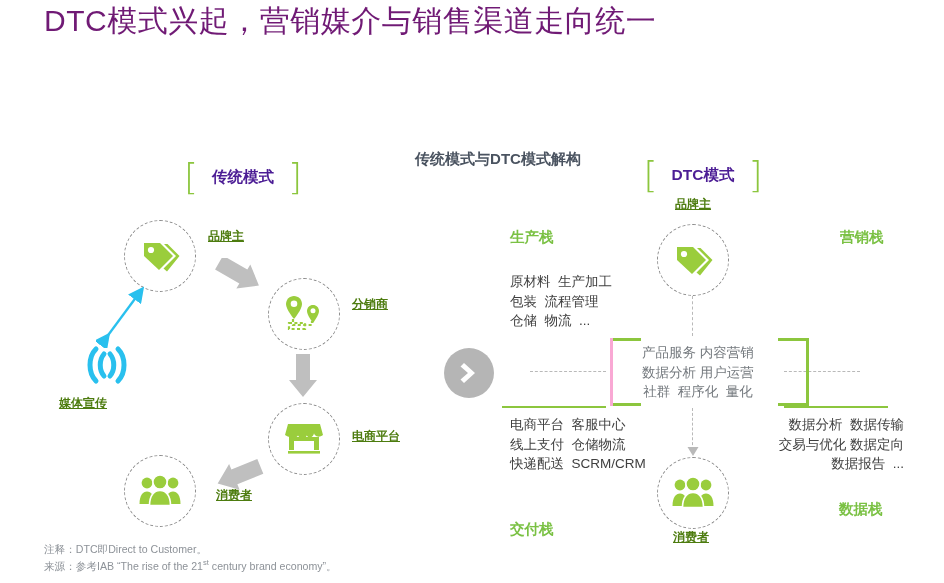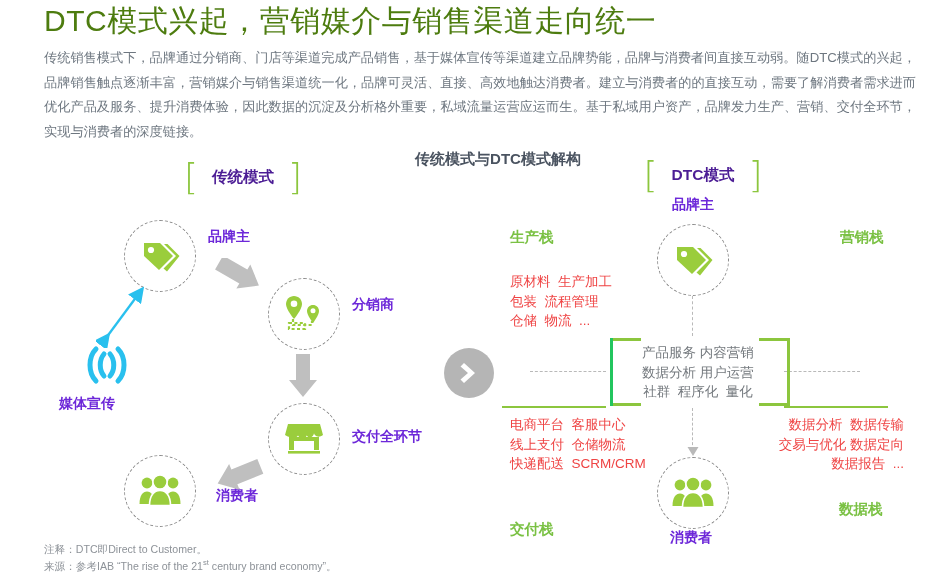--- a/index.html
+++ b/index.html
@@ -6,21 +6,21 @@
   body{
     width:944px;height:583px;background:#ffffff;overflow:hidden;
     font-family:"Liberation Sans","DejaVu Sans",sans-serif;
     -webkit-font-smoothing:antialiased;
   }
   #page{position:relative;width:944px;height:583px;}
 
   
   .page-title{
     position:absolute;left:44px;top:2px;width:870px;
-    font-size:30px;line-height:38px;font-weight:400;color:#4d7c0f;
+    font-size:30px;line-height:38px;font-weight:400;color:#701a75;
     letter-spacing:.5px;white-space:nowrap;
   }
   .body-copy{
     position:absolute;left:44px;top:46px;width:872px;
     font-size:13.2px;line-height:24.5px;color:#6e7780;text-align:justify;
   }
 
   
   .diagram-heading{
     position:absolute;left:358px;top:150px;width:280px;
@@ -39,21 +39,21 @@
 
   #pill-trad{left:168px;top:160px;width:150px;height:34px;}
   #pill-dtc{left:628px;top:158px;width:150px;height:34px;}
 
   
   .node-circle{
     position:absolute;border-radius:50%;border:1.4px dashed #8a8a8a;
     display:flex;align-items:center;justify-content:center;background:#fff;
   }
   .node-label{
-    position:absolute;font-size:14px;font-weight:bold;color:#6d28d9;white-space:nowrap;
+    position:absolute;font-size:12px;font-weight:bold;color:#4d7c0f;white-space:nowrap;text-decoration:underline;
   }
 
   #c-brand{left:124px;top:220px;width:70px;height:70px;}
   #l-brand{left:208px;top:228px;}
   #c-dist{left:268px;top:278px;width:70px;height:70px;}
   #l-dist{left:352px;top:296px;}
   #c-store{left:268px;top:403px;width:70px;height:70px;}
   #l-store{left:352px;top:428px;}
   #c-cons{left:124px;top:455px;width:70px;height:70px;}
   #l-cons{left:216px;top:487px;}
@@ -77,31 +77,31 @@
   }
 
   
   .stack-title{position:absolute;font-size:14.5px;font-weight:bold;color:#7ac143;white-space:nowrap;}
   #st-prod{left:510px;top:228px;}
   #st-mkt{left:840px;top:228px;}
   #st-deliv{left:510px;top:520px;}
   #st-data{left:839px;top:500px;}
 
   .stack-text{
-    position:absolute;font-size:13.5px;line-height:19.5px;color:#ef4444;white-space:pre;
+    position:absolute;font-size:13.5px;line-height:19.5px;color:#404040;white-space:pre;
   }
   #tx-prod{left:510px;top:272px;text-align:left;}
   #tx-mkt{left:744px;top:272px;width:160px;text-align:right;}
   #tx-deliv{left:510px;top:415px;text-align:left;}
   #tx-data{left:744px;top:415px;width:160px;text-align:right;}
 
   
   #center-box{
-    position:absolute;left:610px;top:338px;width:180px;height:68px;
-    border-left:3px solid #22c55e;border-right:3px solid #8cc63e;
+    position:absolute;left:610px;top:338px;width:199px;height:68px;
+    border-left:3px solid #f9a8d4;border-right:3px solid #8cc63e;
     box-sizing:border-box;
   }
   #center-box .topbar,#center-box .botbar{
     position:absolute;height:3px;background:#8cc63e;width:28px;
   }
   #center-box .topbar{top:0;}
   #center-box .topbar.a{left:0;}
   #center-box .topbar.b{right:0;}
   #center-box .botbar{bottom:0;}
   #center-box .botbar.a{left:0;}
@@ -131,21 +131,20 @@
   #fn1{top:542px;}
   #fn2{top:556px;}
   .sup{font-size:7.6px;vertical-align:super;}
 </style>
 </head>
 <body>
 
 <div id="page">
 
   <div class="page-title">DTC模式兴起，营销媒介与销售渠道走向统一</div>
-  <div class="body-copy">传统销售模式下，品牌通过分销商、门店等渠道完成产品销售，基于媒体宣传等渠道建立品牌势能，品牌与消费者间直接互动弱。随DTC模式的兴起，品牌销售触点逐渐丰富，营销媒介与销售渠道统一化，品牌可灵活、直接、高效地触达消费者。建立与消费者的的直接互动，需要了解消费者需求进而优化产品及服务、提升消费体验，因此数据的沉淀及分析格外重要，私域流量运营应运而生。基于私域用户资产，品牌发力生产、营销、交付全环节，实现与消费者的深度链接。</div>
 
   <div class="diagram-heading">传统模式与DTC模式解构</div>
 
   <div class="pill" id="pill-trad">
     <span class="brk l">[</span>
     <span class="txt">传统模式</span>
     <span class="brk r">]</span>
   </div>
 
   <div class="pill" id="pill-dtc">
@@ -176,21 +175,21 @@
   <div class="node-label" id="l-dist">分销商</div>
 
   <div class="node-circle" id="c-store">
     <svg width="40" height="38" viewBox="0 0 40 38">
       <path d="M4 4 L36 4 L39 15 C34 19 30 15 30 13 C30 16 26 19.5 22.5 15.5 C22.5 19 16 19.5 14 15.5 C12 19.5 6 18 1 15 Z" fill="#9acd3c"></path>
       <rect x="5" y="17" width="30" height="13" fill="#9acd3c"></rect>
       <rect x="10" y="21" width="20" height="9" fill="#ffffff"></rect>
       <rect x="4" y="31" width="32" height="2.6" fill="#9acd3c"></rect>
     </svg>
   </div>
-  <div class="node-label" id="l-store">交付全环节</div>
+  <div class="node-label" id="l-store">电商平台</div>
 
   <div class="node-circle" id="c-cons">
     <svg width="42" height="34" viewBox="0 0 42 34">
       <circle cx="8" cy="9" r="5.4" fill="#9acd3c"></circle>
       <path d="M0.5 30 C0.5 21.5 3.8 17.5 8 17.5 C12.2 17.5 15.5 21.5 15.5 30 Z" fill="#9acd3c"></path>
       <circle cx="34" cy="9" r="5.4" fill="#9acd3c"></circle>
       <path d="M26.5 30 C26.5 21.5 29.8 17.5 34 17.5 C38.2 17.5 41.5 21.5 41.5 30 Z" fill="#9acd3c"></path>
       <circle cx="21" cy="8" r="7.1" fill="#9acd3c" stroke="#fff" stroke-width="1.6"></circle>
       <path d="M10.5 31.5 C10.5 21.5 15 16.5 21 16.5 C27 16.5 31.5 21.5 31.5 31.5 Z" fill="#9acd3c" stroke="#fff" stroke-width="1.6"></path>
     </svg>

